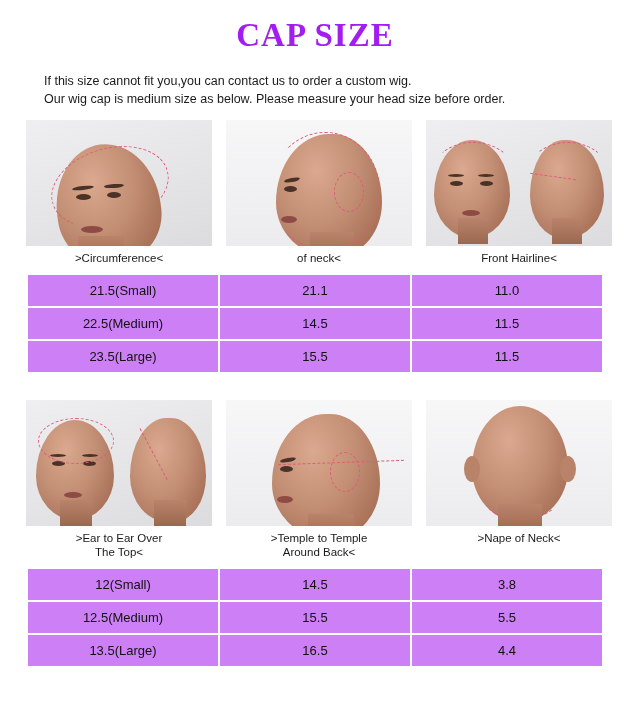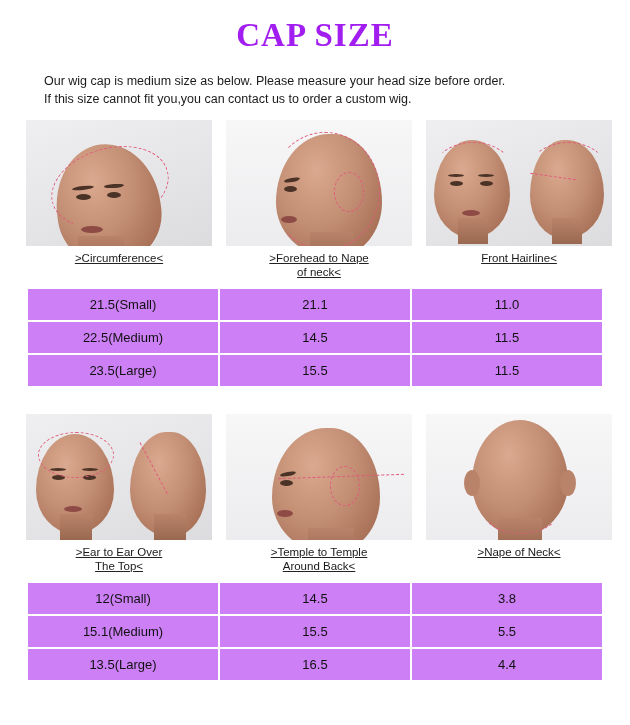--- a/index.html
+++ b/index.html
@@ -41,21 +41,20 @@
     white-space: nowrap;
   }
   .section {
     margin-top: 12px;
     padding: 0 26px;
   }
   .img-row {
     display: flex;
     justify-content: space-between;
     gap: 14px;
-    text-decoration: underline;
   }
   .img-cell {
     width: 186px;
   }
   .photo {
     width: 186px;
     height: 126px;
     position: relative;
     overflow: hidden;
     background: #f2f2f2;
@@ -129,22 +128,22 @@
   }
 </style>
 </head>
 <body>
 
 <div class="page">
 
   <h1 class="title">CAP SIZE</h1>
 
   <div class="intro">
+    <div>If this size cannot fit you,you can contact us to order a custom wig.</div>
     <div>Our wig cap is medium size as below. Please measure your head size before order.</div>
-    <div>If this size cannot fit you,you can contact us to order a custom wig.</div>
   </div>
 
   <div class="section">
     <div class="img-row">
 
       <div class="img-cell">
         <div class="photo bg-grey">
           <div class="photo-inner">
             <div class="head" style="left:30px; top:24px; width:104px; height:118px; border-radius:52% 52% 44% 44% / 58% 58% 42% 42%; transform:rotate(-8deg);"></div>
             <div class="neck" style="left:52px; top:116px; width:46px; height:30px;"></div>
@@ -169,21 +168,20 @@
             <div class="neck" style="left:84px; top:112px; width:44px; height:30px;"></div>
 
             <div class="brow" style="left:58px; top:58px; width:16px; height:4px; transform:rotate(-10deg);"></div>
             <div class="eye" style="left:58px; top:66px; width:13px; height:6px;"></div>
             <div class="lips" style="left:55px; top:96px; width:16px; height:7px;"></div>
             <div class="dash-ellipse" style="left:108px; top:52px; width:28px; height:38px; border-color:#e05c7a;"></div>
             <div class="dash-ellipse" style="left:44px; top:12px; width:108px; height:116px; border-left-color:transparent;"></div>
           </div>
         </div>
         <div class="caption">
-          <div>&gt;Forehead to Nape</div>
           <div>of  neck&lt;</div>
         </div>
       </div>
 
       <div class="img-cell">
         <div class="photo bg-grey">
           <div class="photo-inner">
             <div class="head" style="left:8px; top:20px; width:76px; height:98px; border-radius:50%/56% 56% 44% 44%;"></div>
             <div class="neck" style="left:32px; top:98px; width:30px; height:26px;"></div>
             <div class="brow" style="left:22px; top:54px; width:16px; height:3px;"></div>
@@ -293,21 +291,21 @@
     </div>
 
     <table class="sizes">
       <tbody>
         <tr>
           <td>12(Small)</td>
           <td>14.5</td>
           <td>3.8</td>
         </tr>
         <tr>
-          <td>15.1(Medium)</td>
+          <td>12.5(Medium)</td>
           <td>15.5</td>
           <td>5.5</td>
         </tr>
         <tr>
           <td>13.5(Large)</td>
           <td>16.5</td>
           <td>4.4</td>
         </tr>
       </tbody>
     </table>

